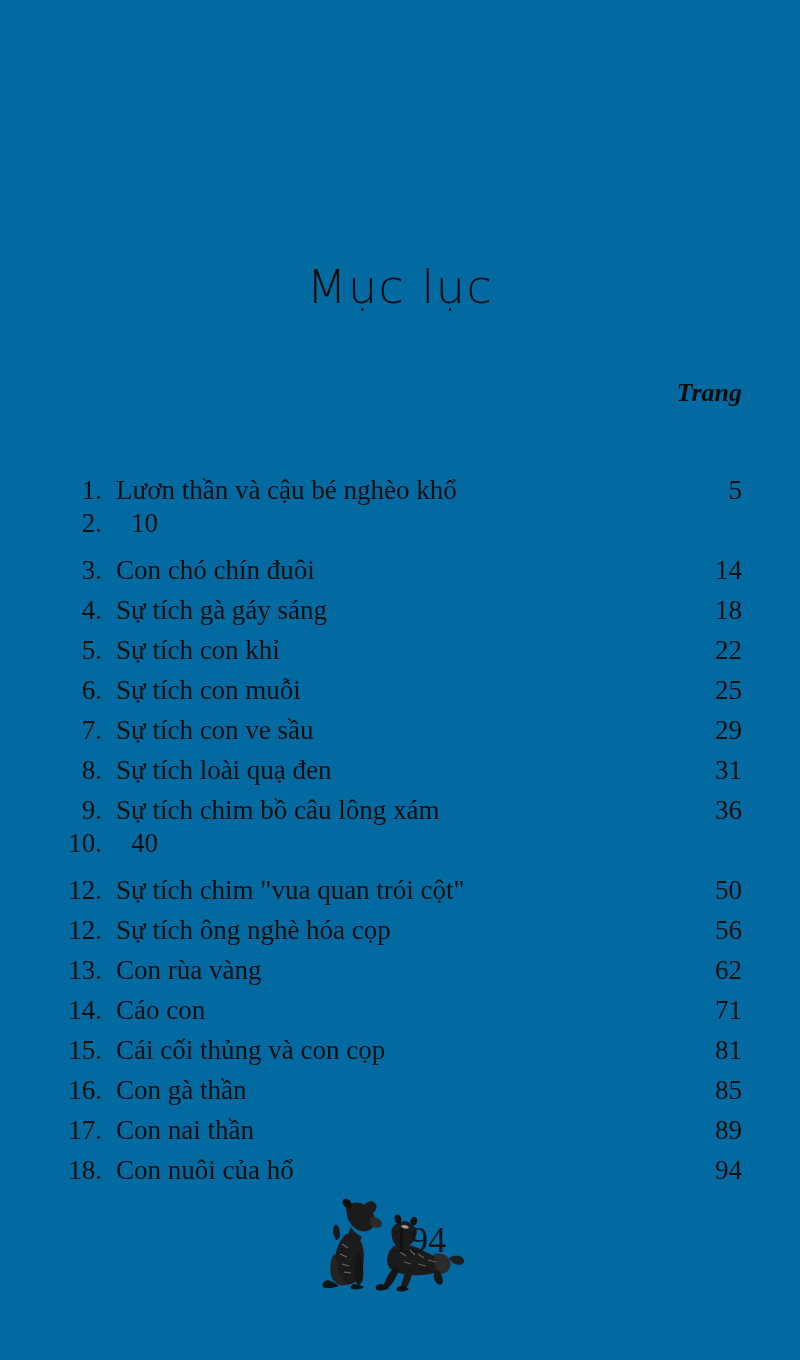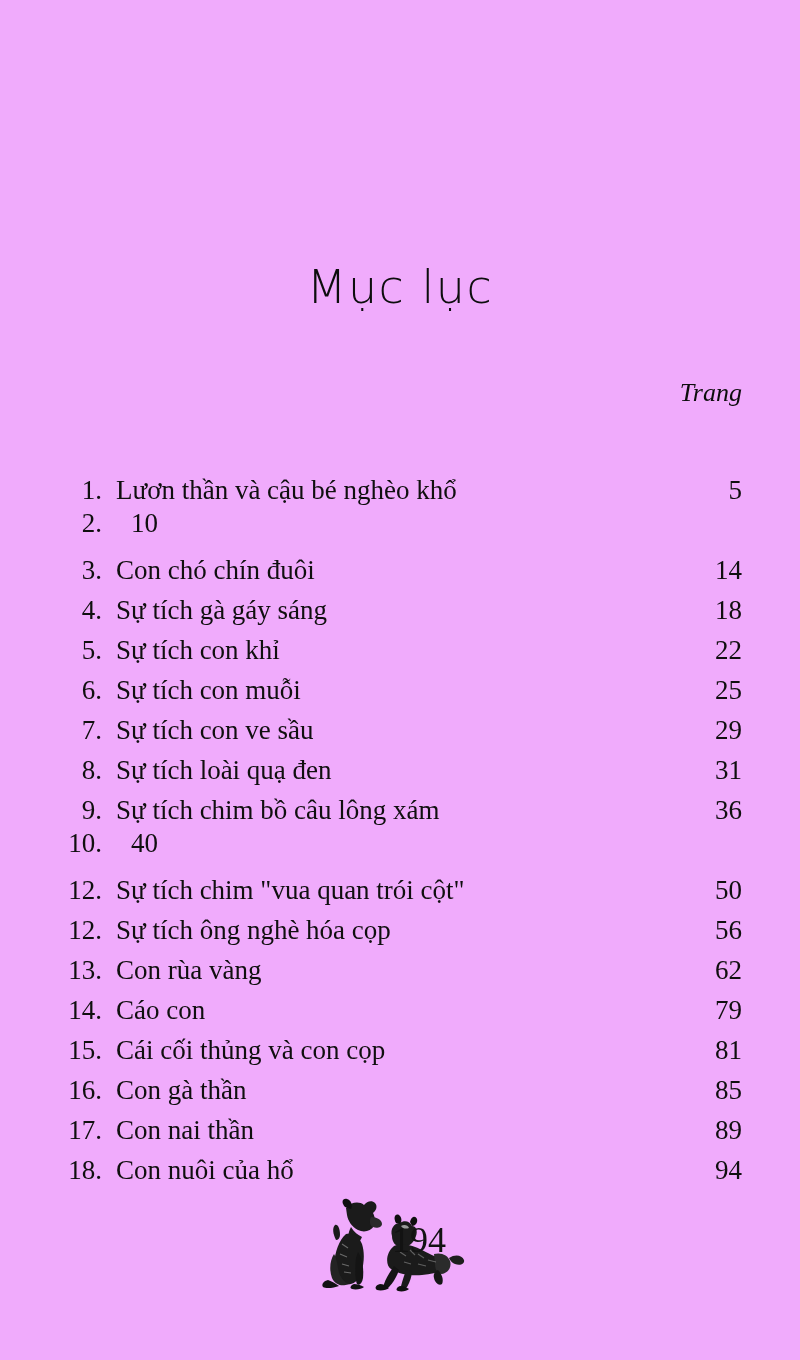--- a/index.html
+++ b/index.html
@@ -13,21 +13,21 @@
     position: relative;
     overflow: hidden;
     font-family: "Liberation Serif", "DejaVu Serif", serif;
     color: #111111;
     -webkit-font-smoothing: antialiased;
   }
 
   .page {
     position: absolute;
     inset: 0;
-    background: #f0abfc;
+    background: #0369a1;
     padding-left: 40px;
   }
 
   
   .toc-title {
     position: absolute;
     top: 262px;
     left: 0;
     width: 800px;
     text-align: center;
@@ -41,21 +41,21 @@
 
   
   .trang-header {
     position: absolute;
     top: 378px;
     left: 0;
     width: 742px;
     text-align: right;
     font-family: "Liberation Serif", "DejaVu Serif", serif;
     font-style: italic;
-    font-weight: 400;
+    font-weight: 700;
     font-size: 26px;
     color: #0d0d0d;
   }
 
   
   .toc-list {
     position: absolute;
     top: 463px;
     left: 58px;
     width: 684px;
@@ -182,21 +182,21 @@
         <span class="toc-page">56</span>
       </li>
       <li class="toc-row">
         <span class="toc-index">13.</span>
         <span class="toc-label">Con rùa vàng</span>
         <span class="toc-page">62</span>
       </li>
       <li class="toc-row">
         <span class="toc-index">14.</span>
         <span class="toc-label">Cáo con</span>
-        <span class="toc-page">79</span>
+        <span class="toc-page">71</span>
       </li>
       <li class="toc-row">
         <span class="toc-index">15.</span>
         <span class="toc-label">Cái cối thủng và con cọp</span>
         <span class="toc-page">81</span>
       </li>
       <li class="toc-row">
         <span class="toc-index">16.</span>
         <span class="toc-label">Con gà thần</span>
         <span class="toc-page">85</span>

